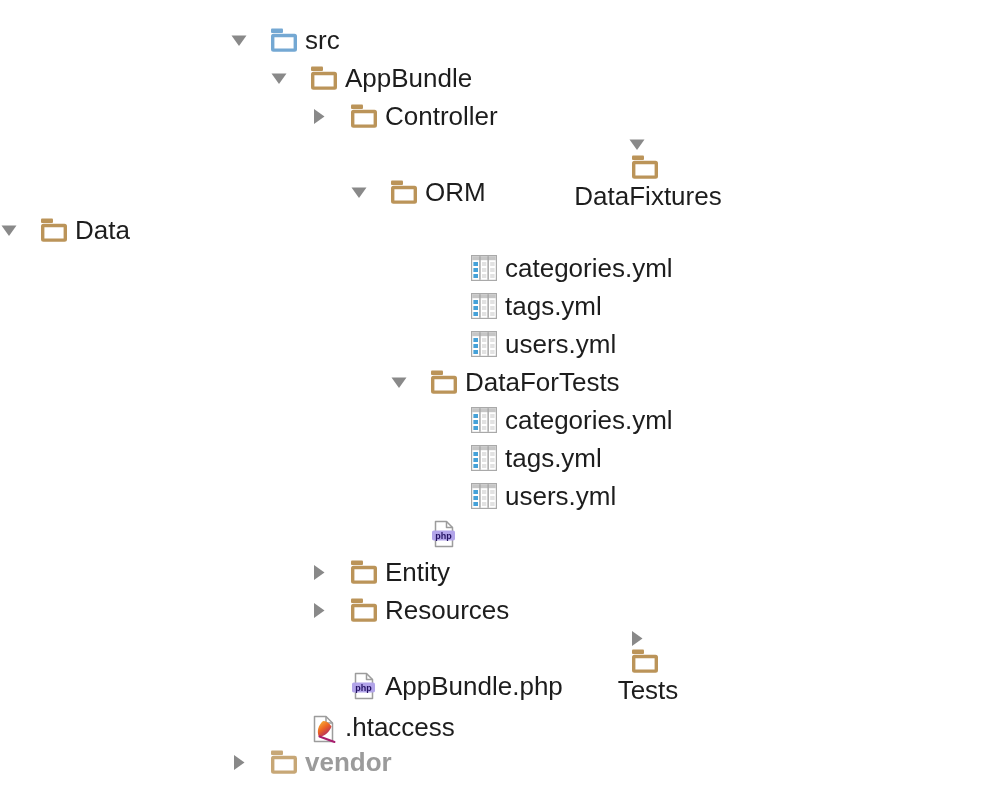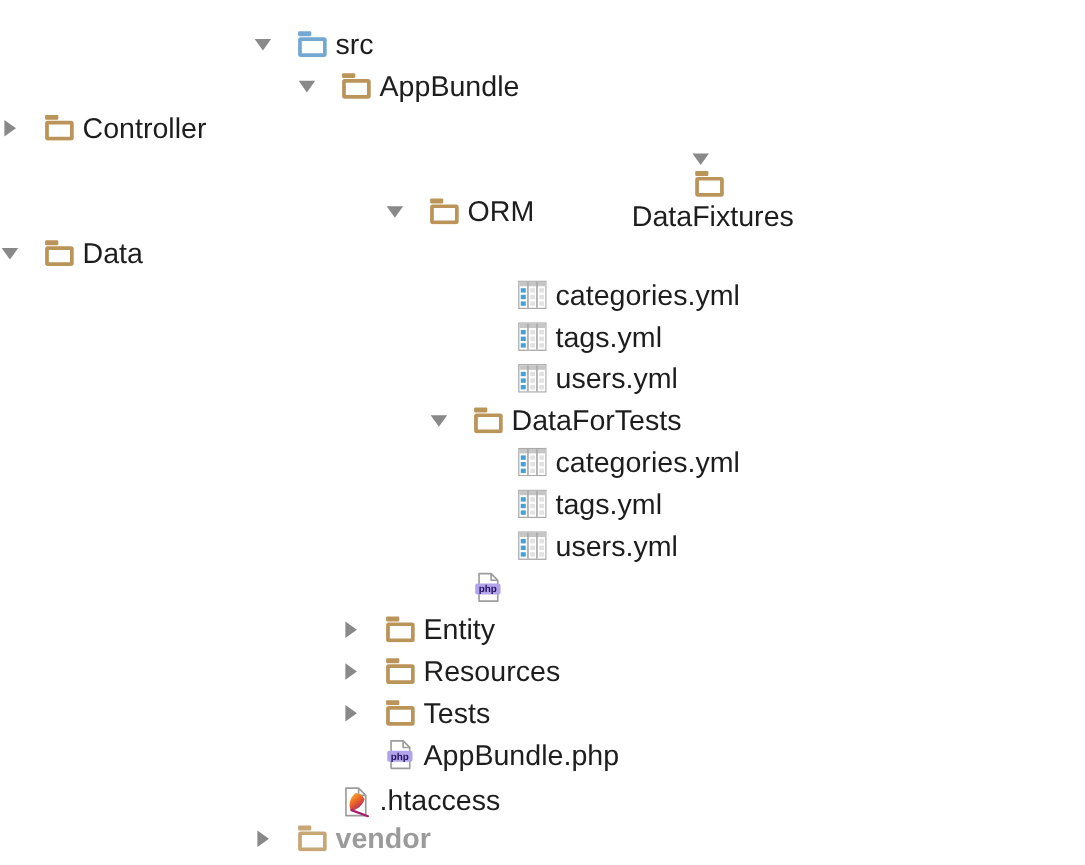--- a/index.html
+++ b/index.html
@@ -71,21 +71,21 @@
       </svg>
     </span>
     <span class="icon-slot">
         <svg class="fold" width="28" height="24" viewBox="0 0 28 24">
     <rect class="tab" x="1" y="0.5" width="12" height="4.4" rx="1"></rect>
     <rect class="body" x="2.7" y="7.5" width="22.6" height="14.6" rx="0.8" stroke-width="3.4"></rect>
   </svg>
       </span>
     <span class="label">AppBundle</span>
   </div>
-    <div class="row" style="">
+    <div class="row" style="padding-left: 310px;">
     <span class="arrow-slot">
       <svg class="tri collapsed" width="18" height="15" viewBox="0 0 18 15">
         <polygon points="1.5,2.5 16.5,2.5 9,13"></polygon>
       </svg>
     </span>
     <span class="icon-slot">
         <svg class="fold" width="28" height="24" viewBox="0 0 28 24">
     <rect class="tab" x="1" y="0.5" width="12" height="4.4" rx="1"></rect>
     <rect class="body" x="2.7" y="7.5" width="22.6" height="14.6" rx="0.8" stroke-width="3.4"></rect>
   </svg>
@@ -320,21 +320,21 @@
       </svg>
     </span>
     <span class="icon-slot">
         <svg class="fold" width="28" height="24" viewBox="0 0 28 24">
     <rect class="tab" x="1" y="0.5" width="12" height="4.4" rx="1"></rect>
     <rect class="body" x="2.7" y="7.5" width="22.6" height="14.6" rx="0.8" stroke-width="3.4"></rect>
   </svg>
       </span>
     <span class="label">Resources</span>
   </div>
-    <div class="row" style="padding-left: 310px;">
+    <div class="row" style="padding-left: 310px; flex-direction: column;">
     <span class="arrow-slot">
       <svg class="tri collapsed" width="18" height="15" viewBox="0 0 18 15">
         <polygon points="1.5,2.5 16.5,2.5 9,13"></polygon>
       </svg>
     </span>
     <span class="icon-slot">
         <svg class="fold" width="28" height="24" viewBox="0 0 28 24">
     <rect class="tab" x="1" y="0.5" width="12" height="4.4" rx="1"></rect>
     <rect class="body" x="2.7" y="7.5" width="22.6" height="14.6" rx="0.8" stroke-width="3.4"></rect>
   </svg>

